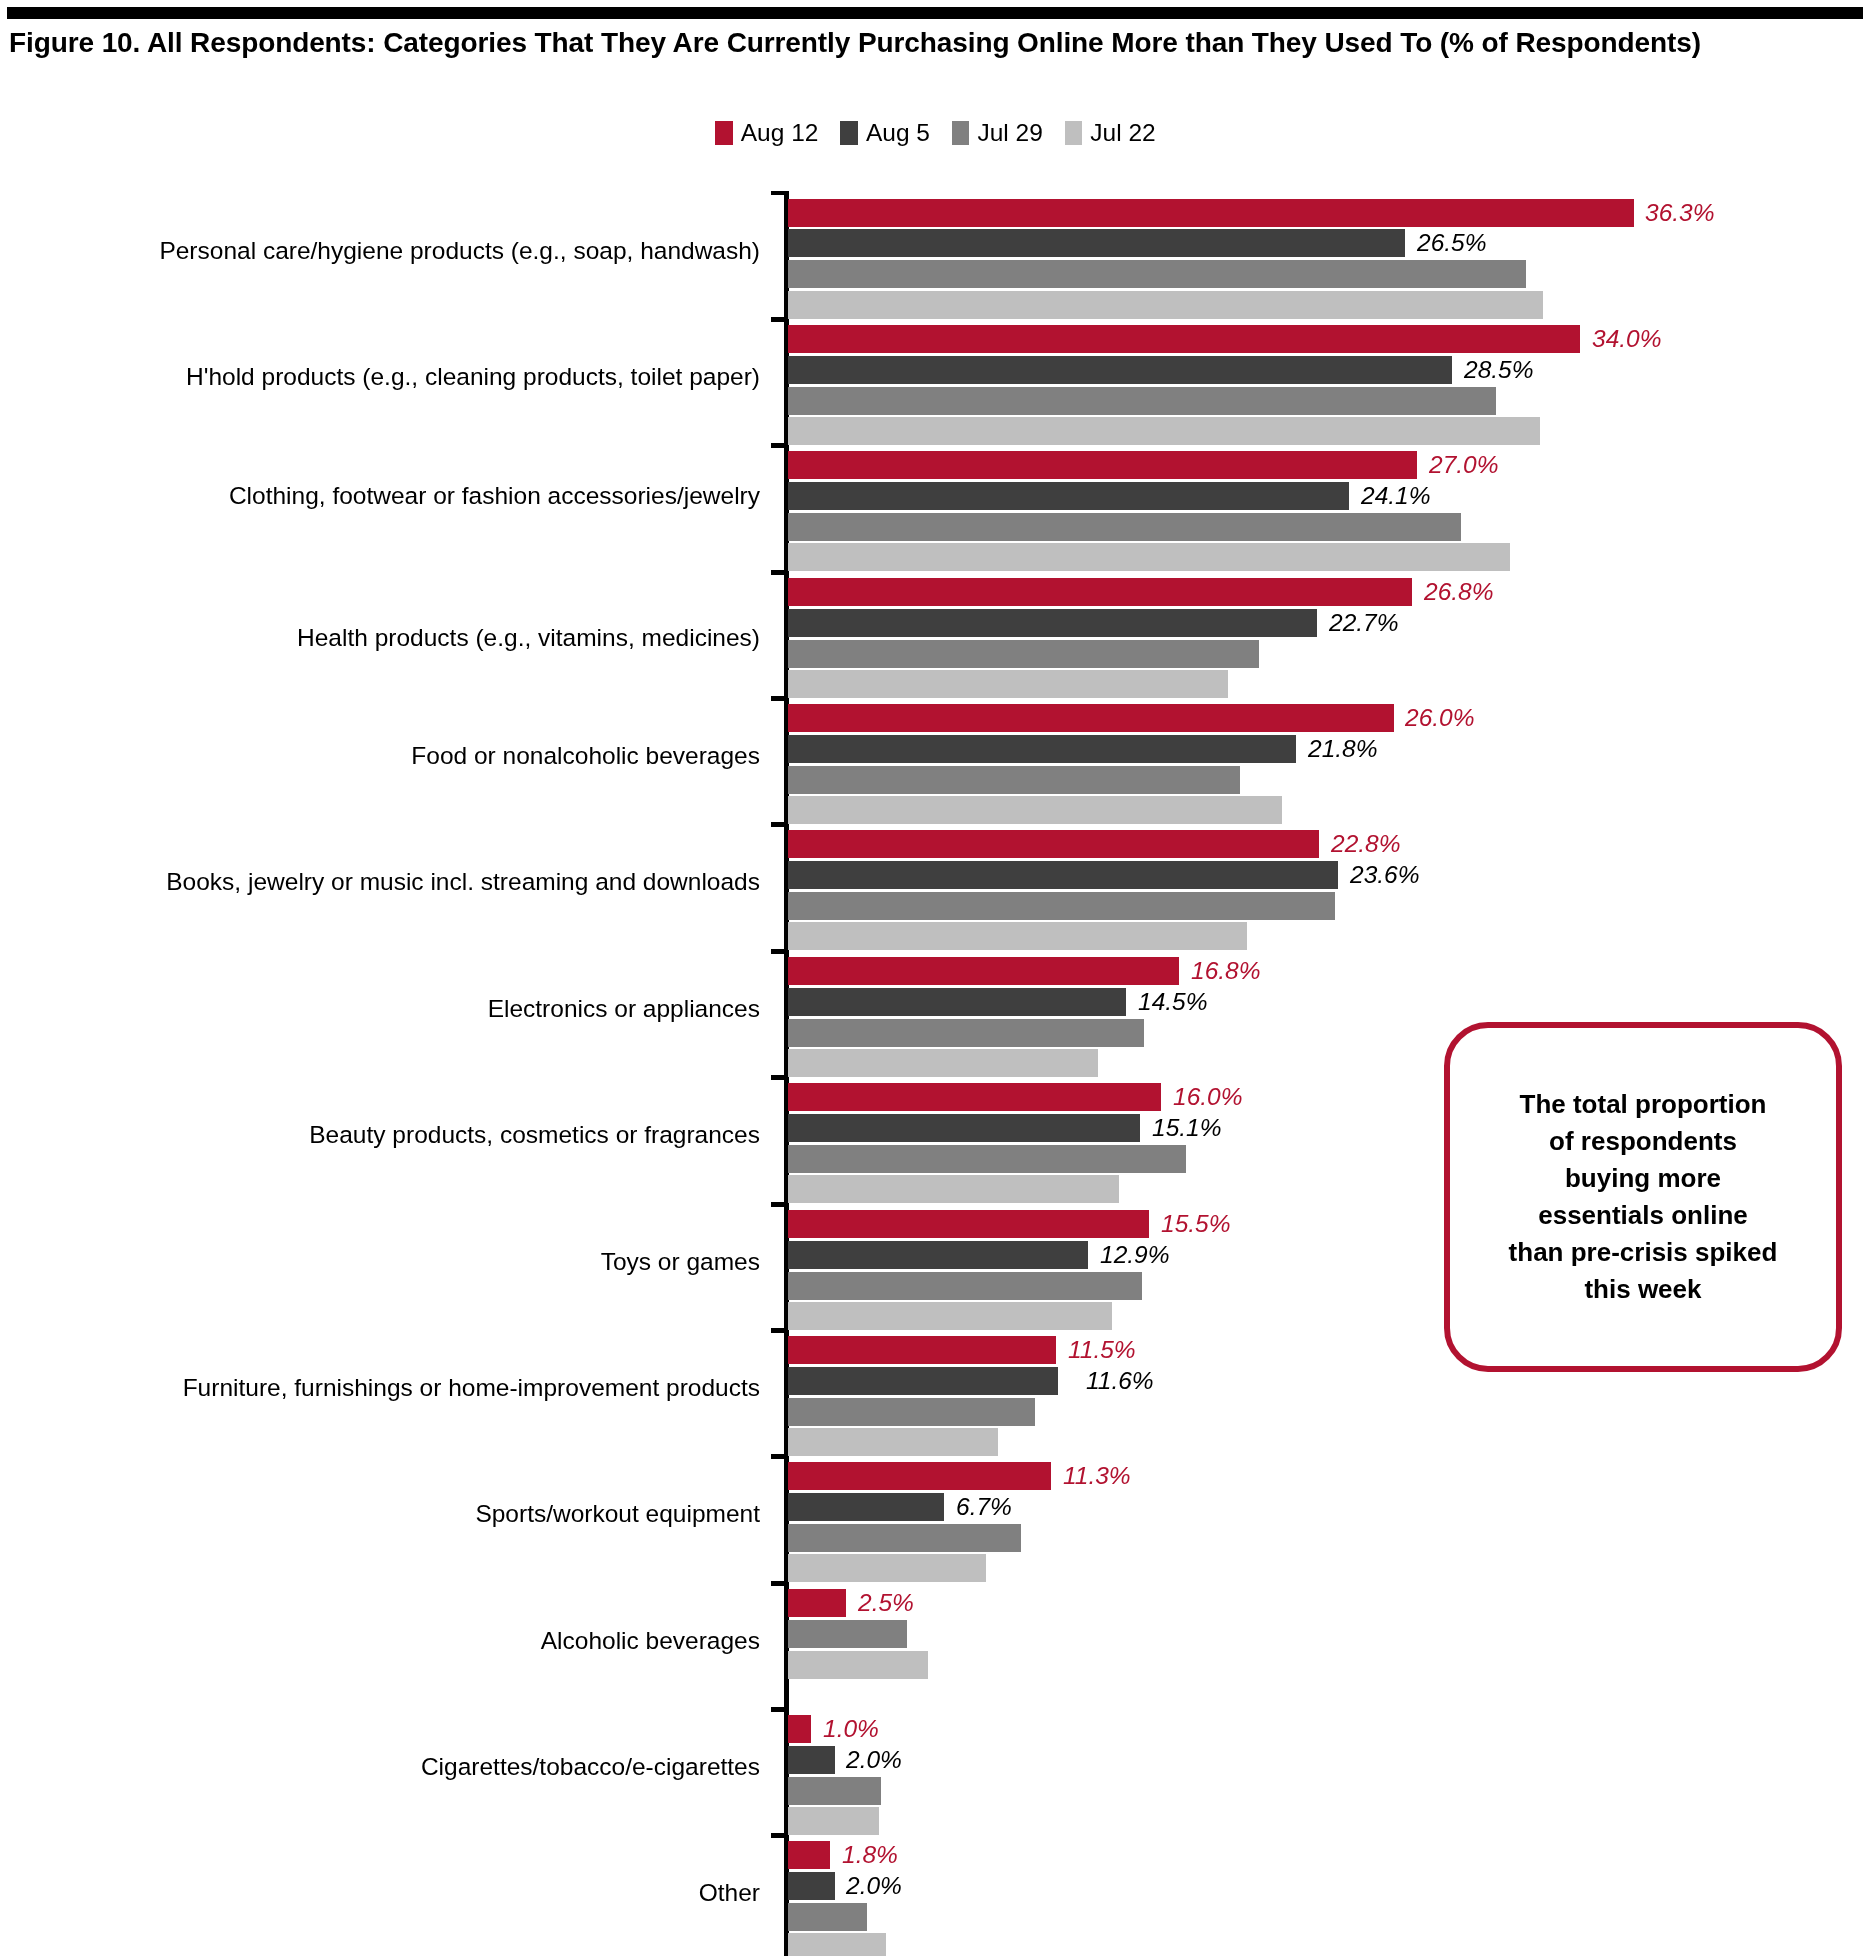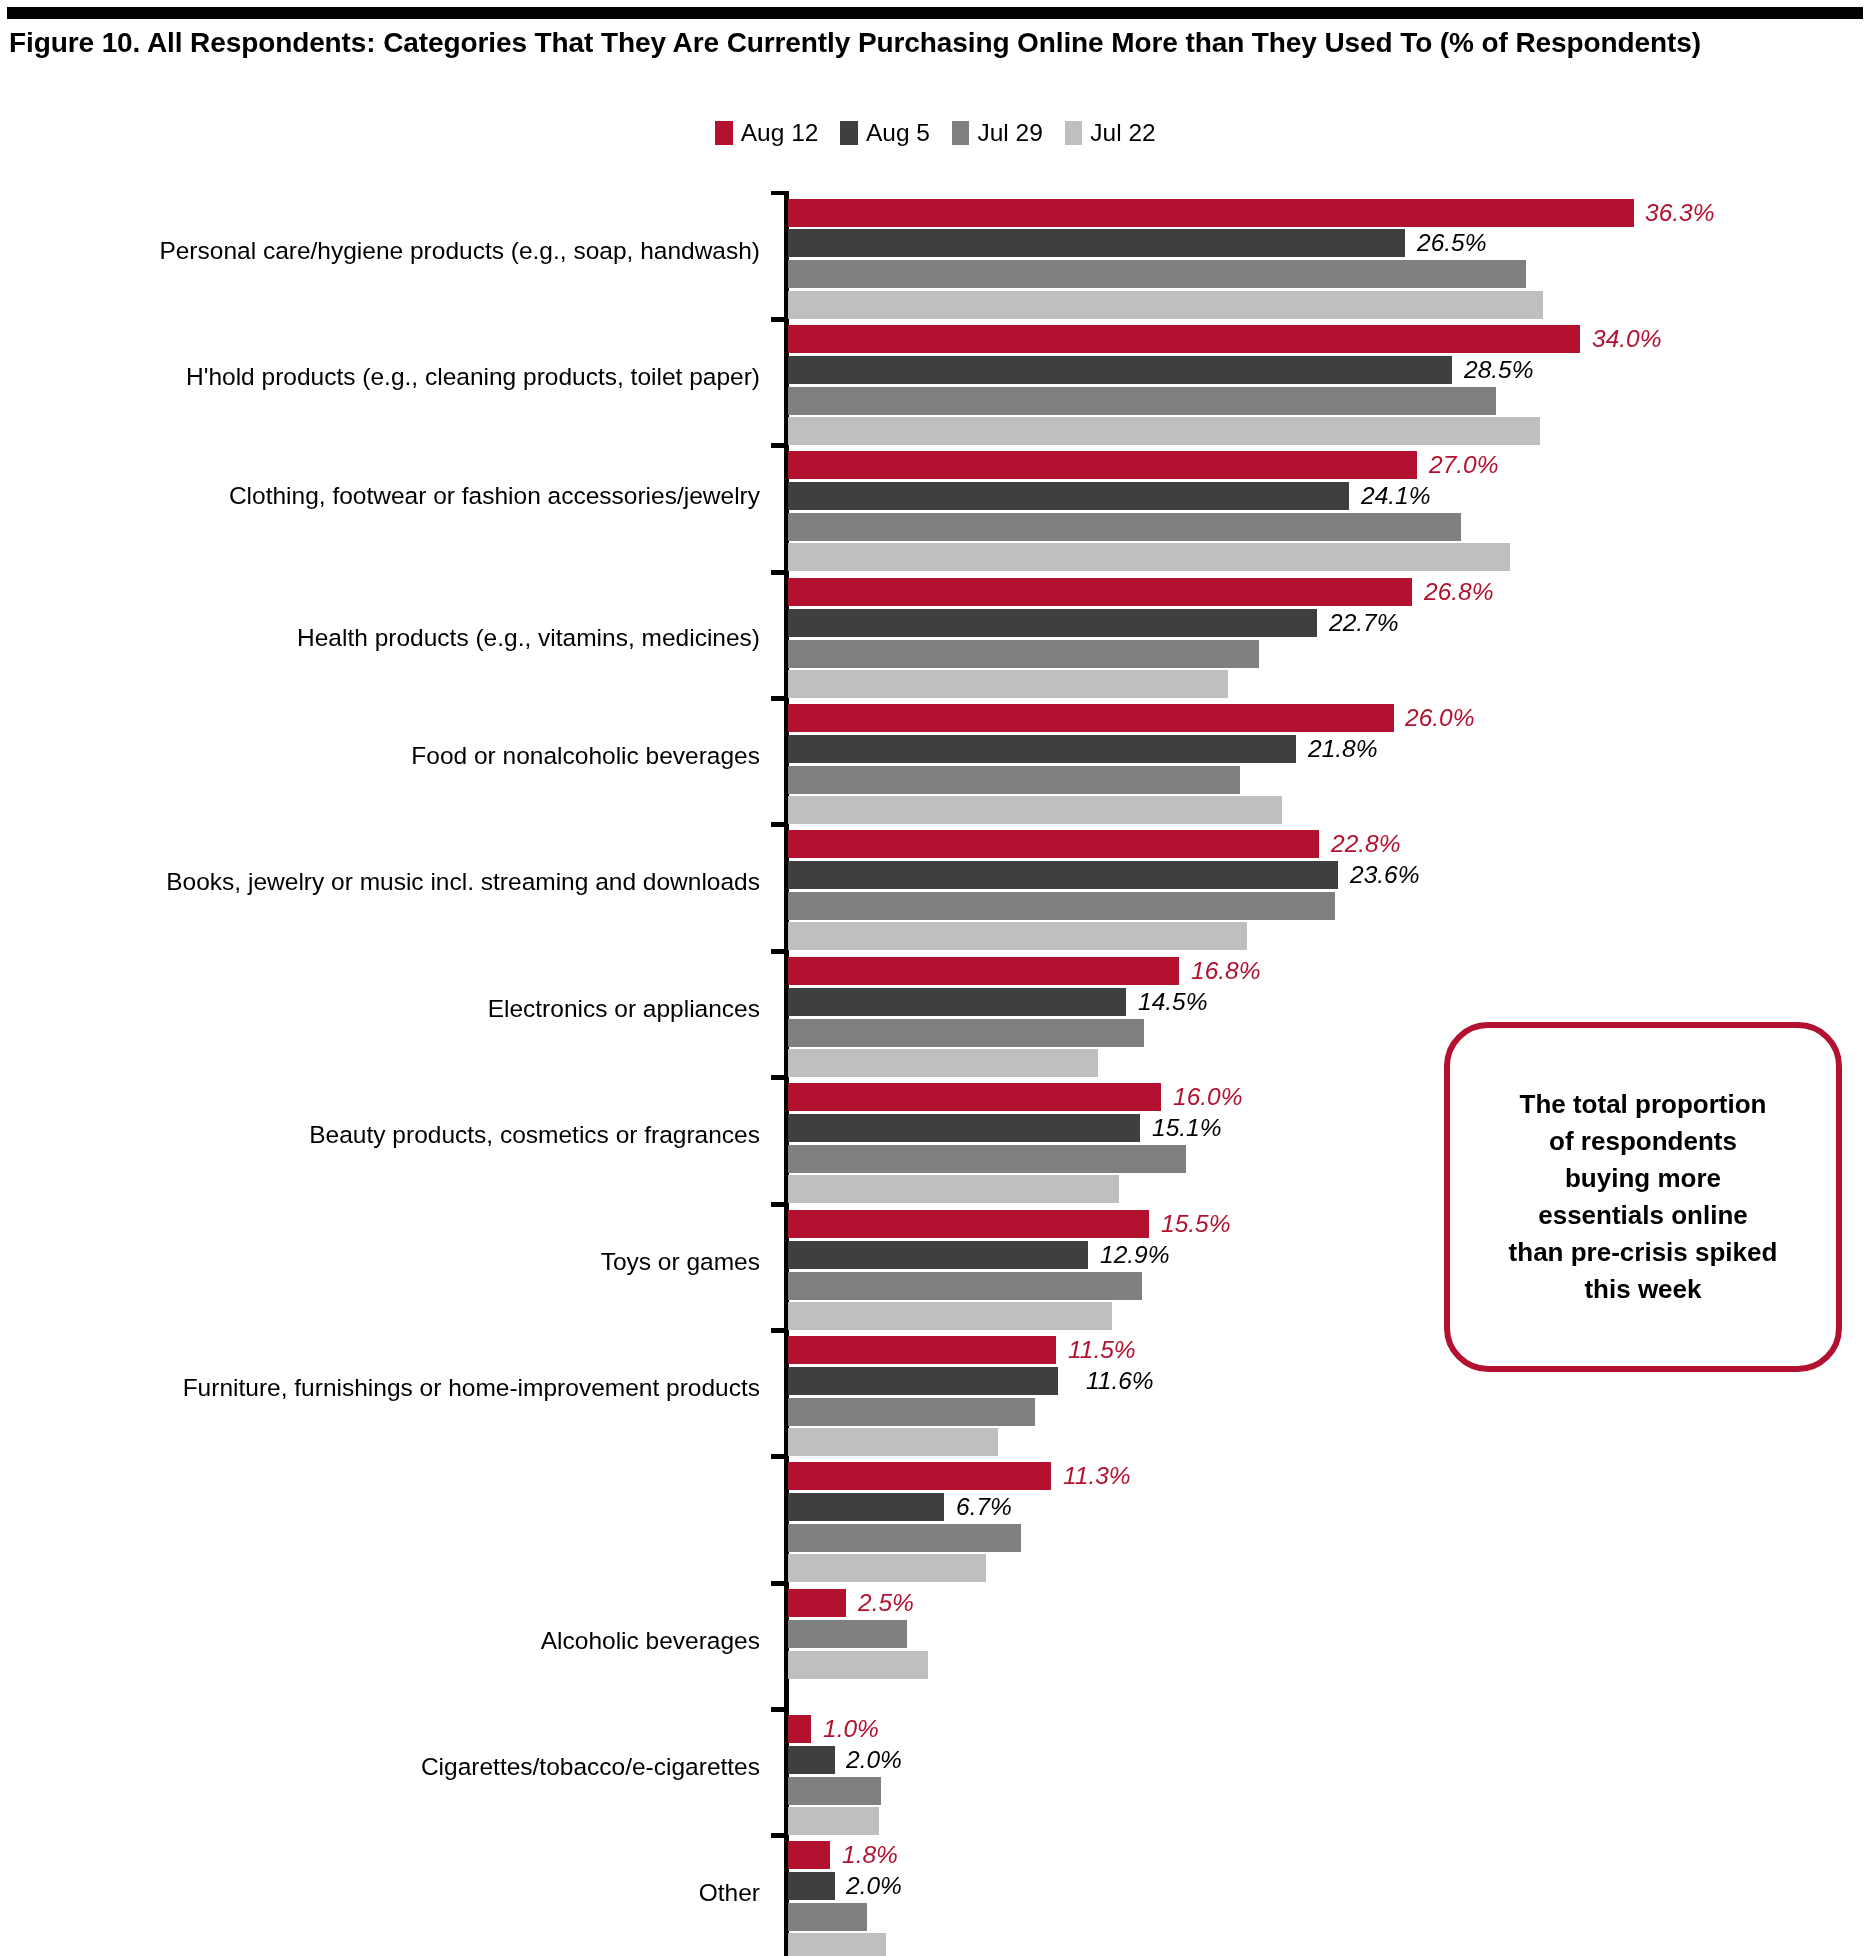--- a/index.html
+++ b/index.html
@@ -366,20 +366,21 @@
         <div class="bar-row">
           <div class="bar" style="width: 247px; background: rgb(128, 128, 128);"></div>
         </div>
         <div class="bar-row">
           <div class="bar" style="width: 210px; background: rgb(191, 191, 191);"></div>
         </div>
       </div>
     </div>
     <div class="axis-tick" style="top: 1268px;"></div>
     <div class="group" style="top: 1268px; height: 126px;">
+      <div class="cat-label" style="top: 47px;">Sports/workout equipment</div>
       <div class="bars" style="top: 8.2px;">
         <div class="bar-row">
           <div class="bar" style="width: 263px; background: rgb(178, 18, 48);"></div>
           <span class="bar-value v-aug12" style="left: 275px;">11.3%</span>
         </div>
         <div class="bar-row">
           <div class="bar" style="width: 156px; background: rgb(63, 63, 63);"></div>
           <span class="bar-value v-aug5" style="left: 168px;">6.7%</span>
         </div>
         <div class="bar-row">

